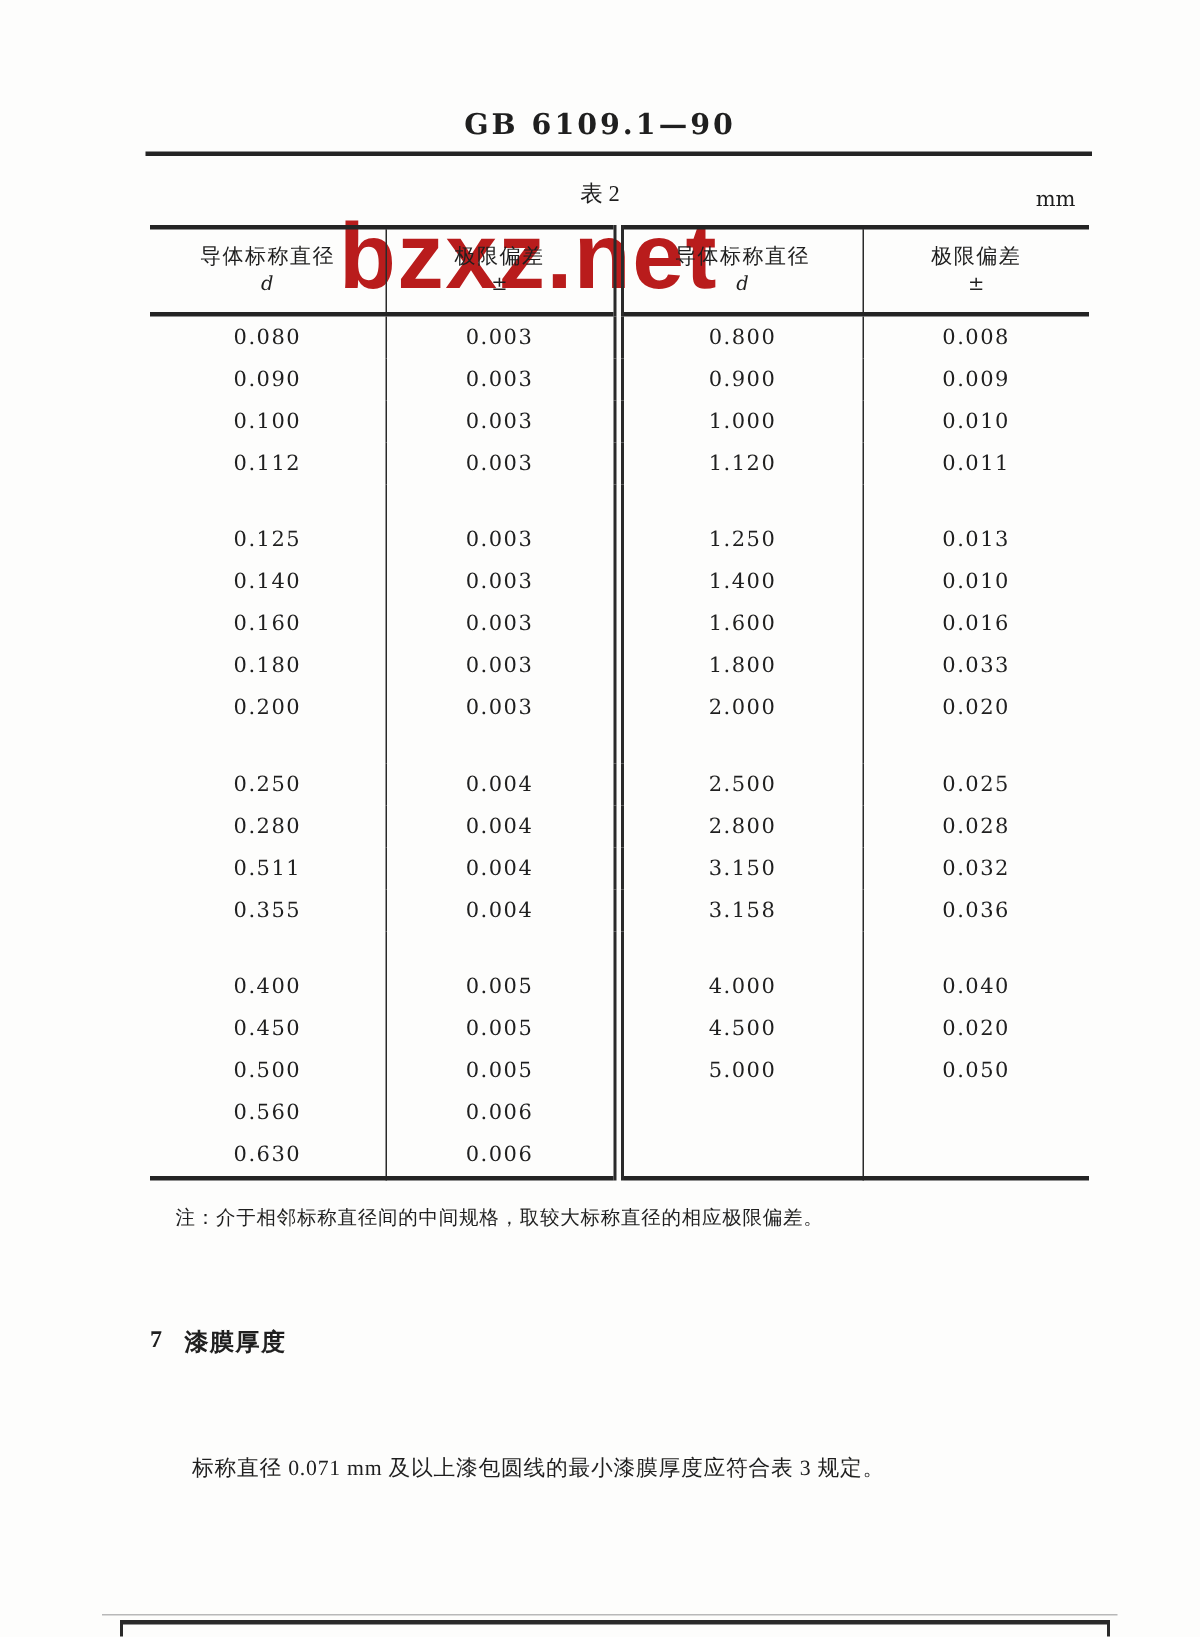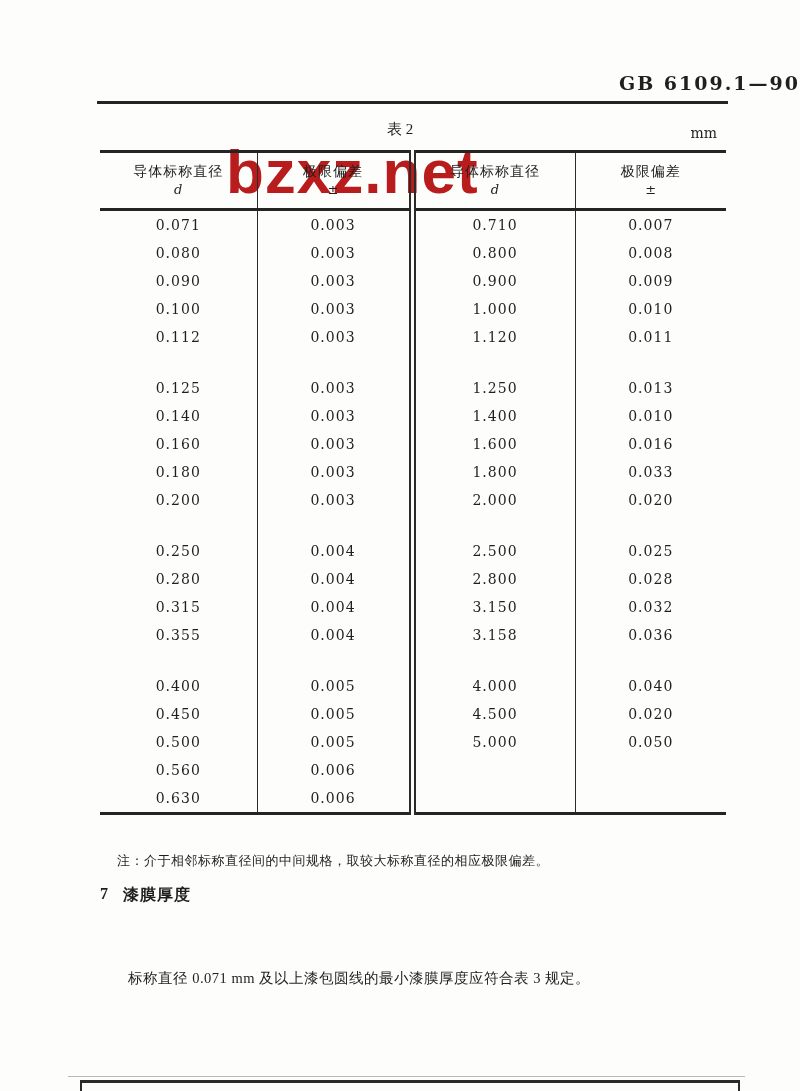--- a/index.html
+++ b/index.html
@@ -18,21 +18,21 @@
     font-weight:bold;
     font-size:62px;
     letter-spacing:1px;
     color:#b91c1c;
     z-index:1;
     user-select:none;
   }
   .content { position:relative; z-index:2; }
   .std-title {
     position:absolute; left:0; top:72px; width:800px;
-    text-align:right;
+    text-align:center;
     font-weight:bold;
     font-size:19px;
     letter-spacing:2px;
     font-family:"DejaVu Serif", serif;
   }
   .title-rule {
     position:absolute; left:97px; top:101px;
     width:631px; height:3px; background:#242424;
   }
   .table-caption {
@@ -71,21 +71,21 @@
   table.spec tbody td {
     height:28px;
     font-size:14px;
     font-family:"DejaVu Serif", serif;
     letter-spacing:1px;
   }
   table.spec tbody tr.spacer td { height:23px; }
   .hdr-title { display:block; line-height:18px; letter-spacing:1px; }
   .hdr-symbol { display:block; line-height:17px; font-style:italic; font-size:13px; font-family:"DejaVu Serif", serif; }
   .table-note {
-    position:absolute; left:117px; top:852px;
+    position:absolute; left:117px; top:803px;
     font-size:13px; letter-spacing:0.5px;
   }
   .section-heading {
     position:absolute; left:100px; top:885px;
     font-size:16px; font-weight:bold;
     letter-spacing:1px;
     display:flex; gap:14px;
   }
   .section-body {
     position:absolute; left:128px; top:925px;
@@ -138,26 +138,20 @@
           <span class="hdr-symbol">d</span>
         </th>
         <th>
           <span class="hdr-title">极限偏差</span>
           <span class="hdr-symbol">±</span>
         </th>
       </tr>
     </thead>
     <tbody>
         <tr>
-          <td>0.071</td>
-          <td>0.003</td>
-          <td>0.710</td>
-          <td>0.007</td>
-        </tr>
-        <tr>
           <td>0.080</td>
           <td>0.003</td>
           <td>0.800</td>
           <td>0.008</td>
         </tr>
         <tr>
           <td>0.090</td>
           <td>0.003</td>
           <td>0.900</td>
           <td>0.009</td>
@@ -222,21 +216,21 @@
           <td>2.500</td>
           <td>0.025</td>
         </tr>
         <tr>
           <td>0.280</td>
           <td>0.004</td>
           <td>2.800</td>
           <td>0.028</td>
         </tr>
         <tr>
-          <td>0.315</td>
+          <td>0.511</td>
           <td>0.004</td>
           <td>3.150</td>
           <td>0.032</td>
         </tr>
         <tr>
           <td>0.355</td>
           <td>0.004</td>
           <td>3.158</td>
           <td>0.036</td>
         </tr>

